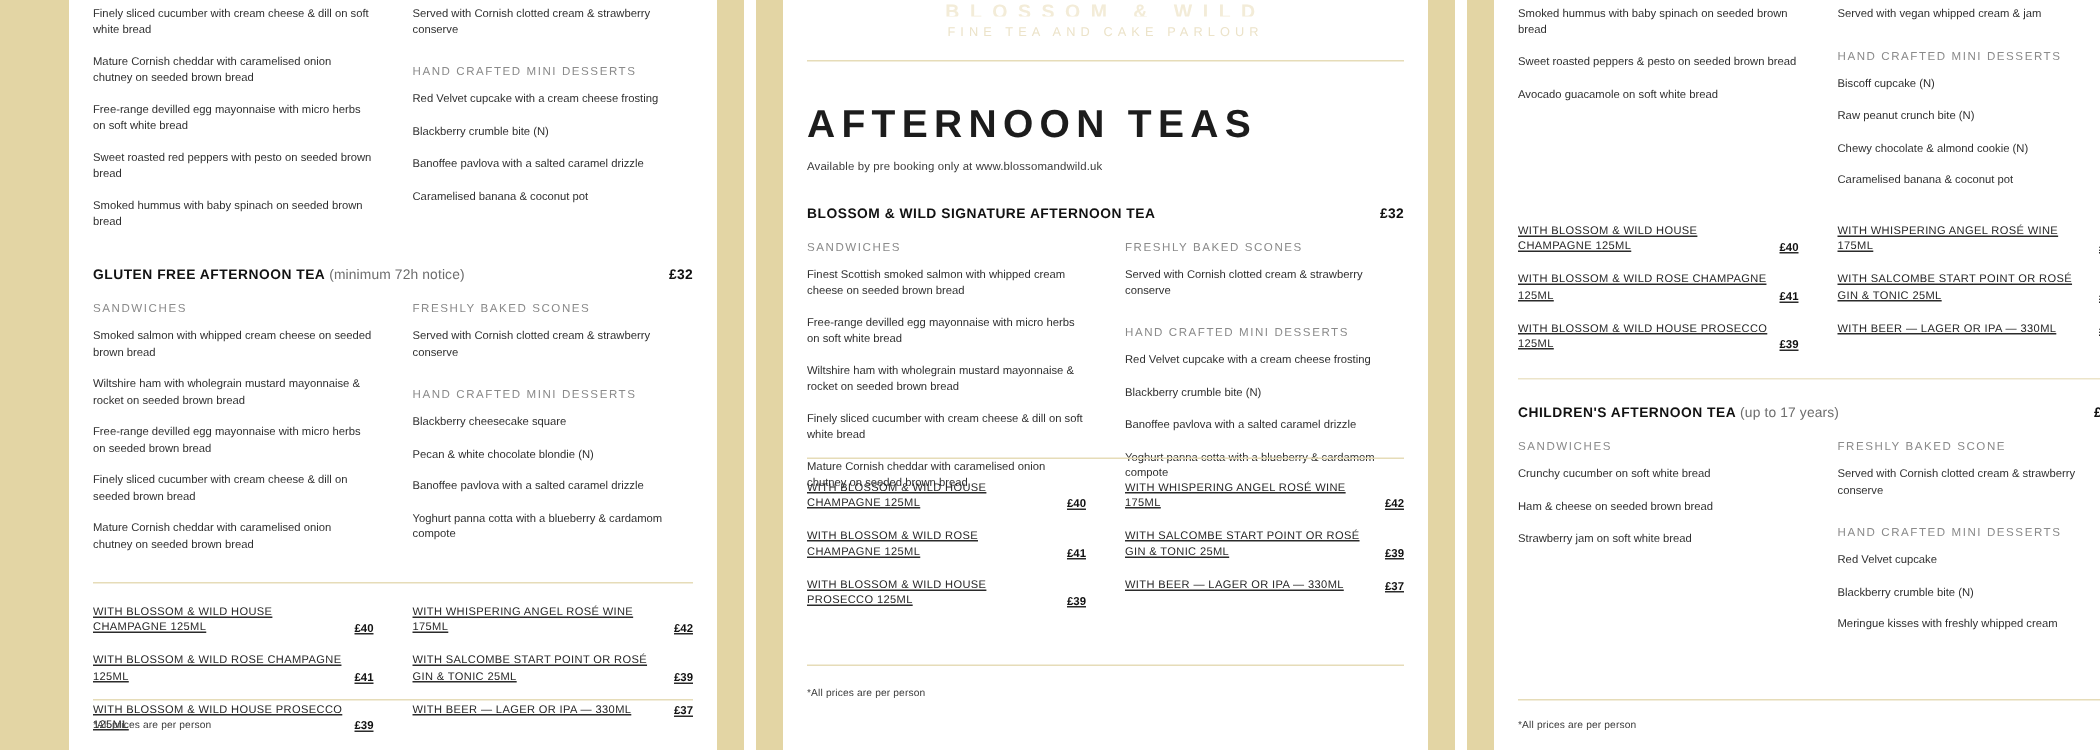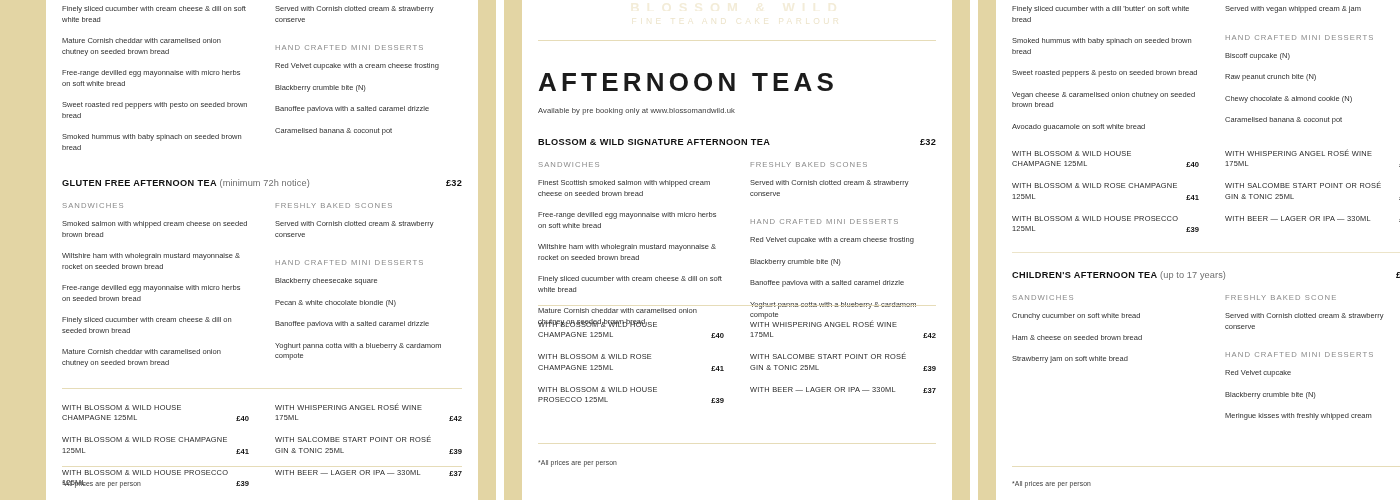--- a/index.html
+++ b/index.html
@@ -144,20 +144,21 @@
     display:flex;
     gap:26px;
   }
   .drinks .col{flex:1 1 0;}
   .drink{
     display:flex;
     align-items:flex-end;
     justify-content:space-between;
     margin-bottom:12px;
     gap:8px;
+    text-decoration:underline;
   }
   .drink-name{
     font-size:7.4px;
     line-height:10.2px;
     letter-spacing:.25px;
     color:#262626;
     text-transform:uppercase;
   }
   .drink-price{
     font-size:7.6px;
@@ -357,24 +358,22 @@
 
   <div class="gutter g-mid"></div>
   <div class="g-gap"></div>
   <div class="gutter g-mid"></div>
 
   <div class="page page-right">
     <div class="inner">
 
       <div class="cols" style="margin-top:4px;">
         <div class="col">
-          <div class="item loose">Finely sliced cucumber with a dill 'butter' on soft white bread</div>
           <div class="item loose">Smoked hummus with baby spinach on seeded brown bread</div>
           <div class="item loose">Sweet roasted peppers &amp; pesto on seeded brown bread</div>
-          <div class="item loose">Vegan cheese &amp; caramelised onion chutney on seeded brown bread</div>
           <div class="item loose">Avocado guacamole on soft white bread</div>
         </div>
         <div class="col">
           <div class="item loose">Served with vegan whipped cream &amp; jam</div>
           <div class="cat spaced">HAND CRAFTED MINI DESSERTS</div>
           <div class="item loose">Biscoff cupcake (N)</div>
           <div class="item loose">Raw peanut crunch bite (N)</div>
           <div class="item loose">Chewy chocolate &amp; almond cookie (N)</div>
           <div class="item loose">Caramelised banana &amp; coconut pot</div>
         </div>

